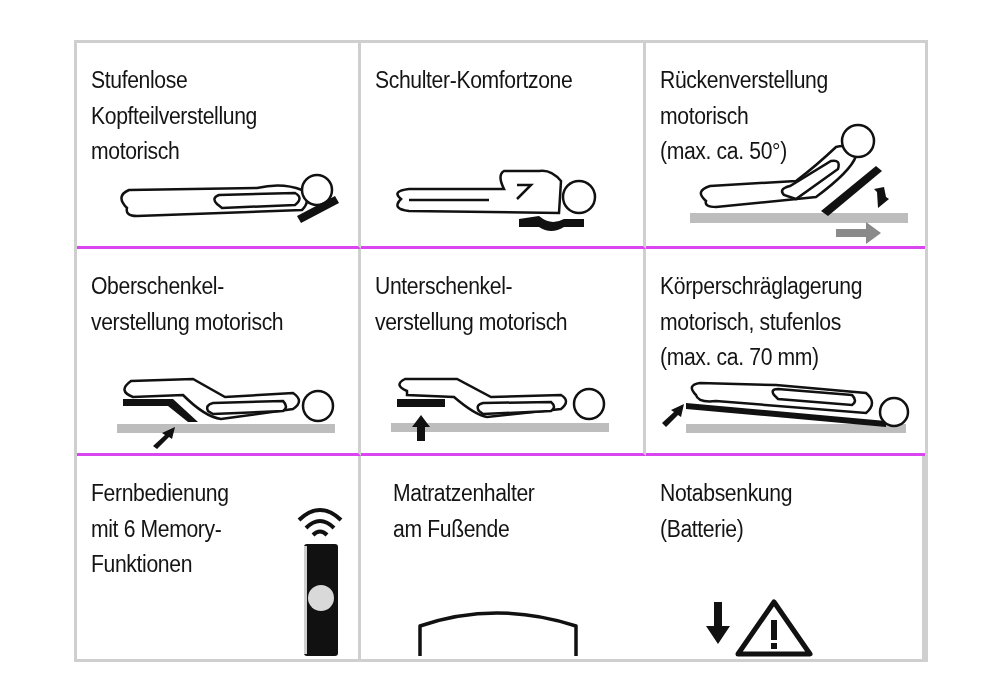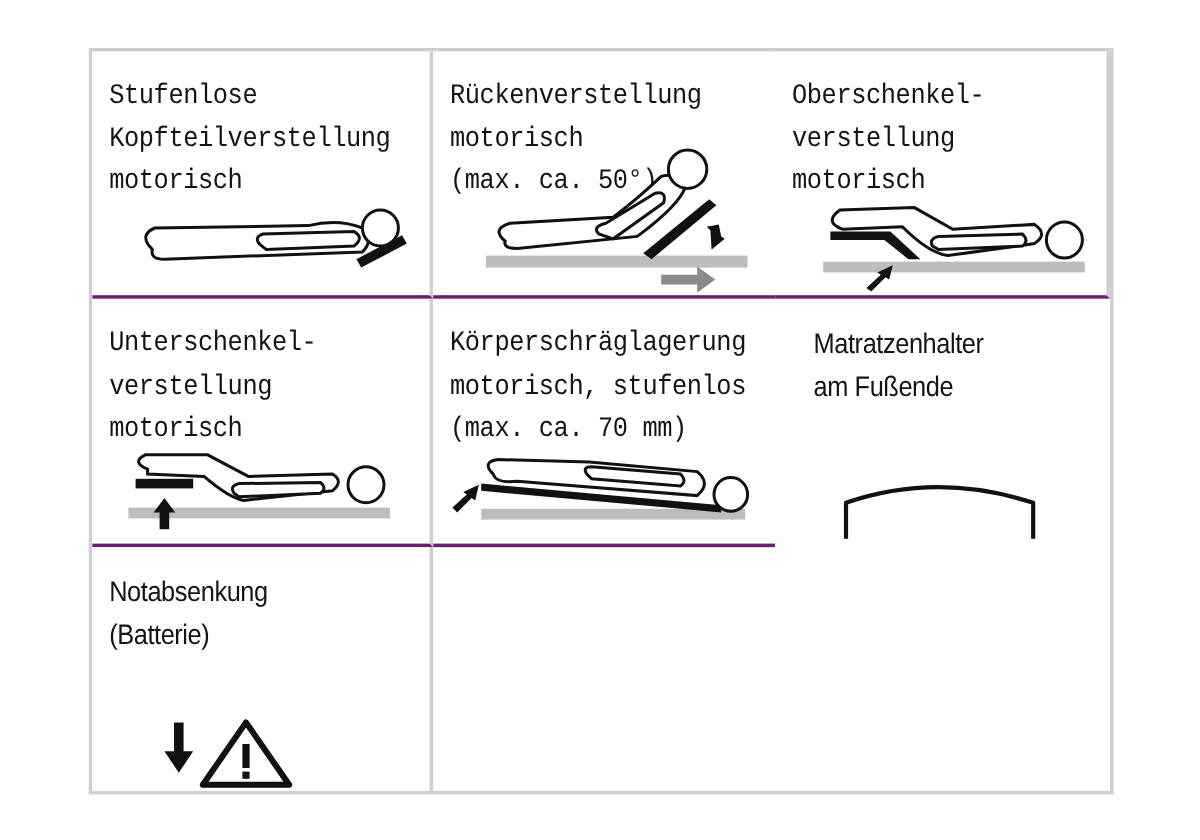--- a/index.html
+++ b/index.html
@@ -4,21 +4,21 @@
 <style>
   html, body { margin:0; padding:0; background:#ffffff; }
   body { width:1000px; height:700px; position:relative; overflow:hidden;
          font-family:"Liberation Sans", sans-serif; }
   .grid { position:absolute; left:74px; top:40px; width:854px; height:622px;
           box-sizing:border-box; border:3px solid #cfcfcf;
           display:grid; grid-template-columns:284px 285px 279px;
           grid-template-rows:206px 207px 203px; }
   .cell { position:relative; box-sizing:border-box; background:#fff; }
   .cell.br { border-right:3px solid #cfcfcf; }
-  .cell.bb { border-bottom:3px solid #701a75;font-family:Liberation Mono, monospace; }
+  .cell.bb { border-bottom:3px solid #d946ef; }
   .label { position:absolute; left:14px; top:20px; font-size:23.5px; line-height:35.5px;
            color:#141414; letter-spacing:-0.4px; white-space:pre-line; transform:scaleX(0.9); transform-origin:left top; }
   .label.indent { left:32px; }
   svg { position:absolute; overflow:visible; }
 </style>
 </head>
 <body>
 
 <div class="grid">
 
@@ -27,20 +27,30 @@
 Kopfteilverstellung
 motorisch</div>
     <svg style="left:30px;top:125px" width="230" height="65" viewBox="0 0 230 65">
       <path d="M20,40 Q8,28 22,22 L150,20 Q175,14 195,22 Q205,32 195,42 L30,48 Q18,48 20,40 Z" fill="#fff" stroke="#111" stroke-width="2.5"></path>
       <path d="M110,36 Q104,30 112,27 L188,25 Q197,30 188,37 L115,40 Z" fill="#fff" stroke="#111" stroke-width="2.5"></path>
       <circle cx="210" cy="22" r="15" fill="#fff" stroke="#111" stroke-width="2.5"></circle>
       <path d="M190,48 L228,28 L232,35 L194,55 Z" fill="#111"></path>
     </svg>
   </div>
 
+  <div class="cell br bb">
+    <div class="label">Schulter-Komfortzone</div>
+    <svg style="left:28px;top:118px" width="215" height="80" viewBox="0 0 215 80">
+      <path d="M20,28 Q2,30 12,38 Q2,48 20,50 L170,52 L172,20 Q162,8 150,10 L115,10 Q108,14 115,28 Z" fill="#fff" stroke="#111" stroke-width="2.5"></path>
+      <line x1="20" y1="39" x2="100" y2="39" stroke="#111" stroke-width="2.5"></line>
+      <path d="M128,24 L142,24 L128,38" fill="none" stroke="#111" stroke-width="2.5"></path>
+      <circle cx="190" cy="36" r="16" fill="#fff" stroke="#111" stroke-width="2.5"></circle>
+      <path d="M130,58 L150,55 Q162,65 175,58 L195,58 L195,66 L175,66 Q162,74 150,66 L130,66 Z" fill="#111"></path>
+    </svg>
+  </div>
 
   <div class="cell bb">
     <div class="label">Rückenverstellung
 motorisch
 (max. ca. 50°)</div>
     <svg style="left:40px;top:88px" width="230" height="115" viewBox="0 0 230 115">
       <rect x="4" y="82" width="218" height="10" fill="#bdbdbd"></rect>
       <path d="M150,98 L180,98 L180,91 L195,102 L180,113 L180,106 L150,106 Z" fill="#8a8a8a"></path>
       <path d="M20,70 Q8,60 24,55 L110,50 Q130,35 150,16 Q165,12 170,25 Q165,40 130,66 L30,76 Q18,76 20,70 Z" fill="#fff" stroke="#111" stroke-width="2.5"></path>
       <path d="M98,64 Q92,58 104,55 L145,30 Q155,28 152,38 L110,68 Z" fill="#fff" stroke="#111" stroke-width="2.5"></path>
@@ -83,20 +93,33 @@
     <svg style="left:10px;top:130px" width="260" height="70" viewBox="0 0 260 70">
       <rect x="30" y="45" width="220" height="9" fill="#bdbdbd"></rect>
       <path d="M30,24 L30,30 L230,48 L230,42 Z" fill="#111"></path>
       <path d="M40,16 Q30,6 44,4 L120,6 L210,14 Q222,24 210,34 L60,22 Q42,24 40,16 Z" fill="#fff" stroke="#111" stroke-width="2.5"></path>
       <path d="M118,16 Q114,10 122,10 L196,16 Q202,22 196,26 L122,20 Z" fill="#fff" stroke="#111" stroke-width="2.5"></path>
       <circle cx="238" cy="33" r="14" fill="#fff" stroke="#111" stroke-width="2.5"></circle>
       <path d="M6,44 L18,33 L15,31 L28,25 L25,38 L22,36 L10,48 Z" fill="#111"></path>
     </svg>
   </div>
 
+  <div class="cell br">
+    <div class="label">Fernbedienung
+mit 6 Memory-
+Funktionen</div>
+    <svg style="left:218px;top:42px" width="50" height="160" viewBox="0 0 50 160">
+      <path d="M4,22 Q25,2 46,22" fill="none" stroke="#111" stroke-width="4"></path>
+      <path d="M11,30 Q25,16 39,30" fill="none" stroke="#111" stroke-width="4"></path>
+      <path d="M18,37 Q25,30 32,37" fill="none" stroke="#111" stroke-width="4"></path>
+      <rect x="9" y="46" width="34" height="112" rx="3" fill="#111"></rect>
+      <rect x="9" y="48" width="3" height="108" fill="#cfcfcf"></rect>
+      <circle cx="26" cy="100" r="13" fill="#d9d9d9"></circle>
+    </svg>
+  </div>
 
   <div class="cell">
     <div class="label indent">Matratzenhalter
 am Fußende</div>
     <svg style="left:55px;top:150px" width="165" height="52" viewBox="0 0 165 52">
       <path d="M4,50 L4,20 Q80,-6 160,20 L160,50" fill="none" stroke="#111" stroke-width="3.5" stroke-linejoin="round"></path>
     </svg>
   </div>
 
   <div class="cell br">

